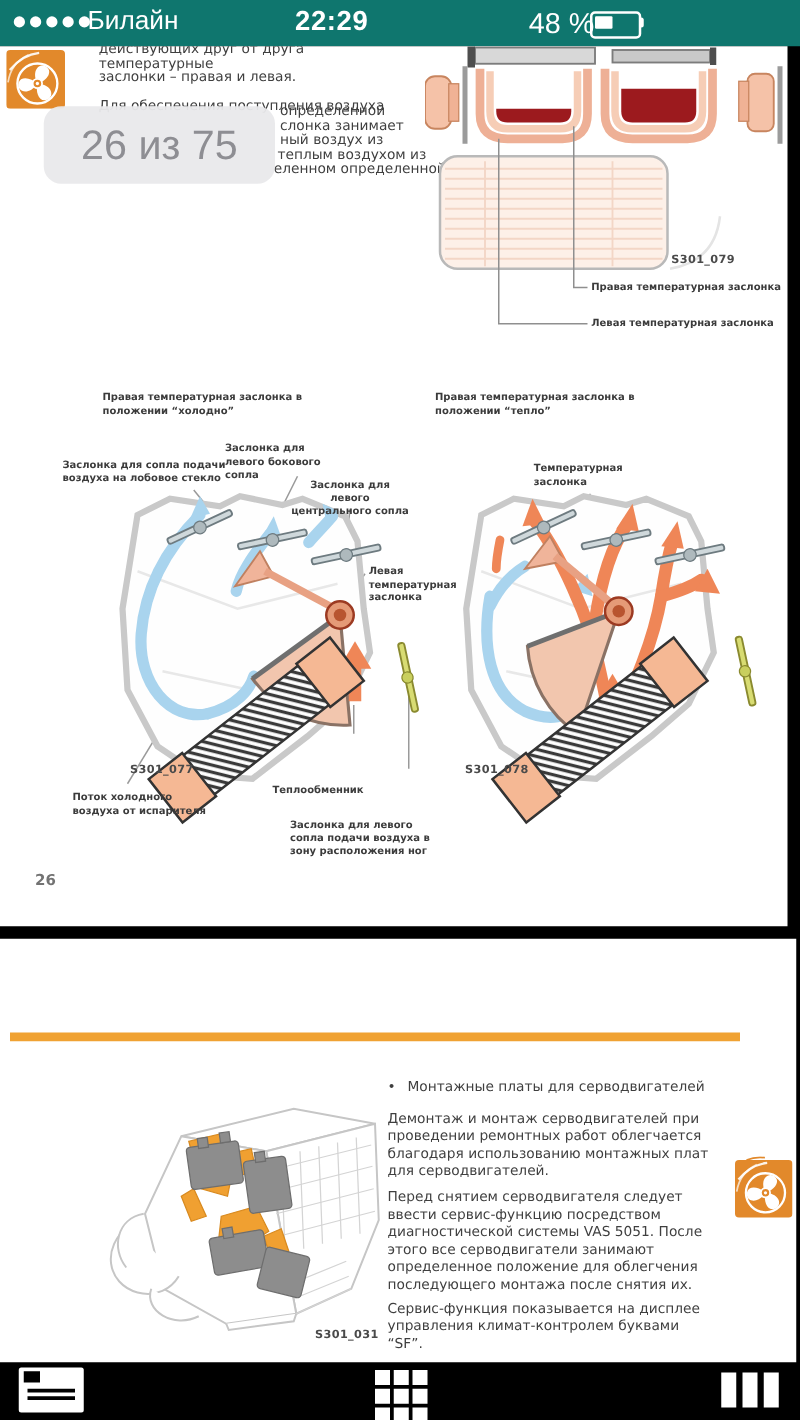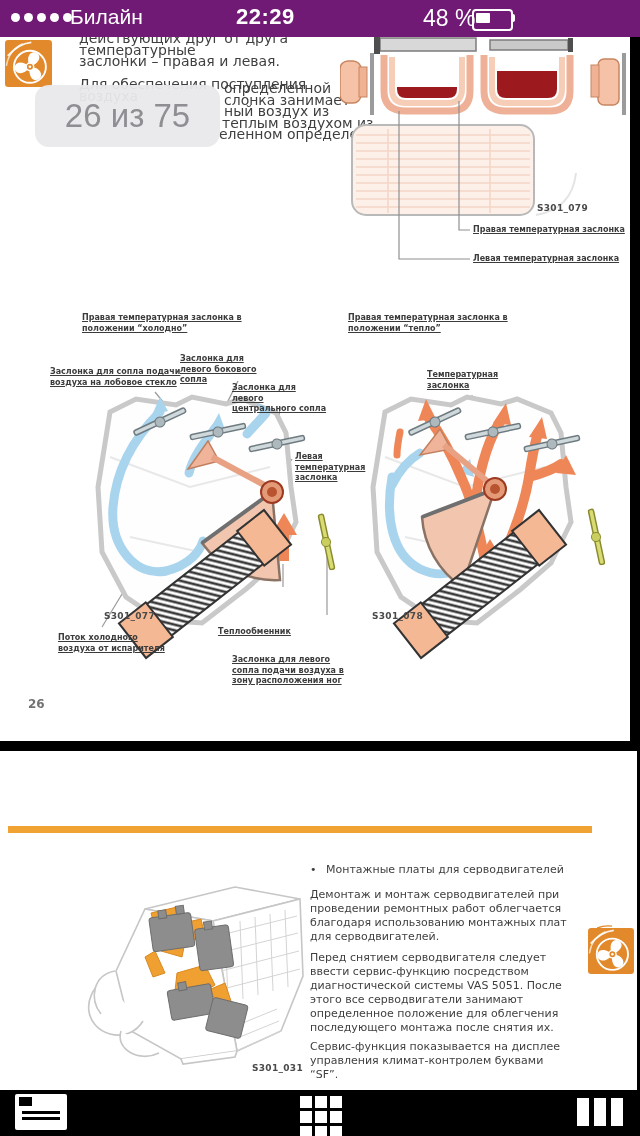--- a/index.html
+++ b/index.html
@@ -1,36 +1,36 @@
 <!DOCTYPE html>
 <html><head>
 <meta charset="utf-8">
 <style>
   html,body{margin:0;padding:0;background:#222;}
   .screen{position:relative;width:640px;height:1136px;background:#000;overflow:hidden;
           font-family:"DejaVu Sans",sans-serif;}
   .abs{position:absolute;}
   
-  .statusbar{position:absolute;left:0;top:0;width:640px;height:37px;background:#701a75;color:#fff;
+  .statusbar{position:absolute;left:0;top:0;width:640px;height:37px;background:#0f766e;color:#fff;
              font-family:"Liberation Sans",sans-serif;}
   .sb-dots{position:absolute;left:11px;top:13px;display:flex;gap:4px;}
   .sb-dot{width:9px;height:9px;border-radius:50%;background:#fff;}
   .sb-carrier{position:absolute;left:70px;top:5px;font-size:21px;}
   .sb-net{position:absolute;left:153px;top:5px;font-size:21px;margin-top:38px;}
   .sb-time{position:absolute;left:236px;top:4px;font-size:22px;font-weight:bold;letter-spacing:.5px;}
   .sb-batt-pct{position:absolute;left:423px;top:5px;font-size:23px;}
   .sb-batt{position:absolute;left:472px;top:9px;width:37px;height:18px;border:2px solid #fff;border-radius:4px;}
   .sb-batt-fill{position:absolute;left:2px;top:2px;width:14px;height:10px;background:#fff;border-radius:1px;}
   .sb-batt-cap{position:absolute;left:512px;top:14px;width:3px;height:8px;background:#fff;border-radius:0 2px 2px 0;}
   
   .page{position:absolute;left:0;background:#fff;overflow:hidden;}
   .page1{top:37px;width:630px;height:704px;}
   .page2{top:751px;width:637px;height:339px;}
-  .body-txt{font-size:14px;line-height:11.5px;color:#3f3f3f;}
-  .lbl{font-size:8px;line-height:10.5px;font-weight:bold;color:#3b3b3b;text-decoration:underline;}
+  .body-txt{font-size:11px;line-height:11.5px;color:#3f3f3f;}
+  .lbl{font-size:8px;line-height:10.5px;font-weight:bold;color:#3b3b3b;}
   .code{font-size:9px;font-weight:bold;color:#4a4a4a;letter-spacing:.3px;}
   .p2-par{font-size:11px;line-height:14px;color:#3f3f3f;width:262px;}
   
   .badge{position:absolute;left:35px;top:85px;width:185px;height:62px;border-radius:14px;
          background:rgba(233,233,235,0.95);display:flex;align-items:center;justify-content:center;
          font-family:"Liberation Sans",sans-serif;font-size:33px;color:#8e8e93;z-index:30;}
   
   .orange-bar{position:absolute;left:8px;top:75px;width:584px;height:7px;background:#f0a233;}
   
   .toolbar{position:absolute;left:0;top:1090px;width:640px;height:46px;background:#000;}
@@ -286,21 +286,21 @@
       </defs>
       <g transform="rotate(-38 140 247)">
         <rect x="58" y="227" width="164" height="40" fill="url(#hatchR)" stroke="#333" stroke-width="2"></rect>
         <rect x="48" y="225" width="34" height="44" fill="#f5b894" stroke="#333" stroke-width="2"></rect>
         <rect x="198" y="225" width="34" height="44" fill="#f5b894" stroke="#333" stroke-width="2"></rect>
       </g>
     </svg>
 
     <div class="abs lbl" style="left:50px;top:330px;width:132px">Заслонка для сопла подачи воздуха на лобовое стекло</div>
     <div class="abs lbl" style="left:180px;top:317px;width:95px">Заслонка для левого бокового сопла</div>
-    <div class="abs lbl" style="left:232px;top:346px;width:96px;text-align:left">Заслонка для левого центрального сопла</div>
+    <div class="abs lbl" style="left:232px;top:346px;width:96px;text-align:center">Заслонка для левого центрального сопла</div>
     <div class="abs lbl" style="left:295px;top:415px;width:72px">Левая температурная заслонка</div>
     <div class="abs code" style="left:104px;top:574px">S301_077</div>
     <div class="abs lbl" style="left:218px;top:590px;width:120px">Теплообменник</div>
     <div class="abs lbl" style="left:58px;top:596px;width:118px">Поток холодного воздуха от испарителя</div>
     <div class="abs lbl" style="left:232px;top:618px;width:122px">Заслонка для левого сопла подачи воздуха в зону расположения ног</div>
 
     <div class="abs lbl" style="left:427px;top:333px;width:70px">Температурная заслонка</div>
     <div class="abs code" style="left:372px;top:574px">S301_078</div>
 
     <div class="abs" style="left:28px;top:660px;font-size:12px;font-weight:bold;color:#737373">26</div>

